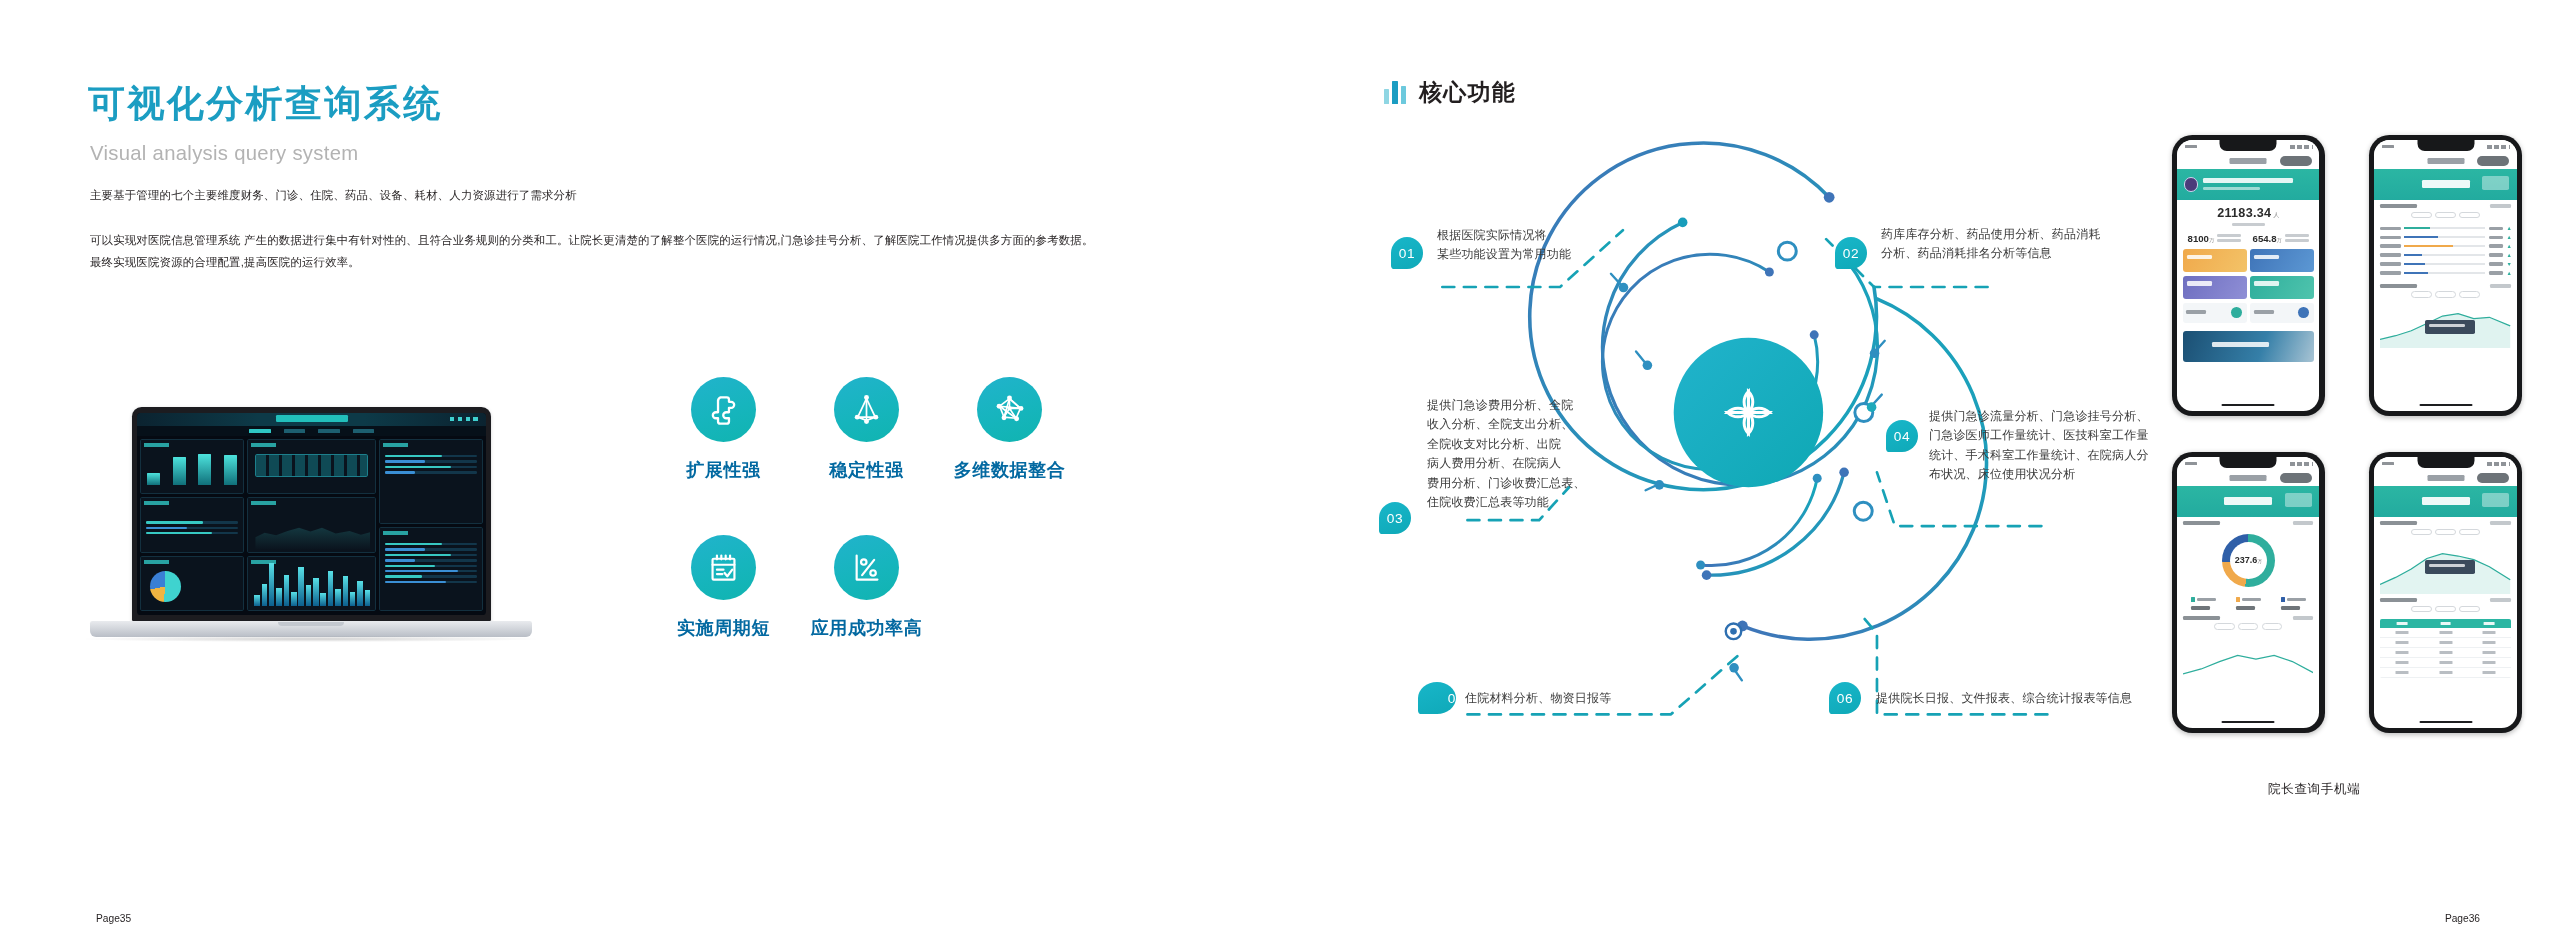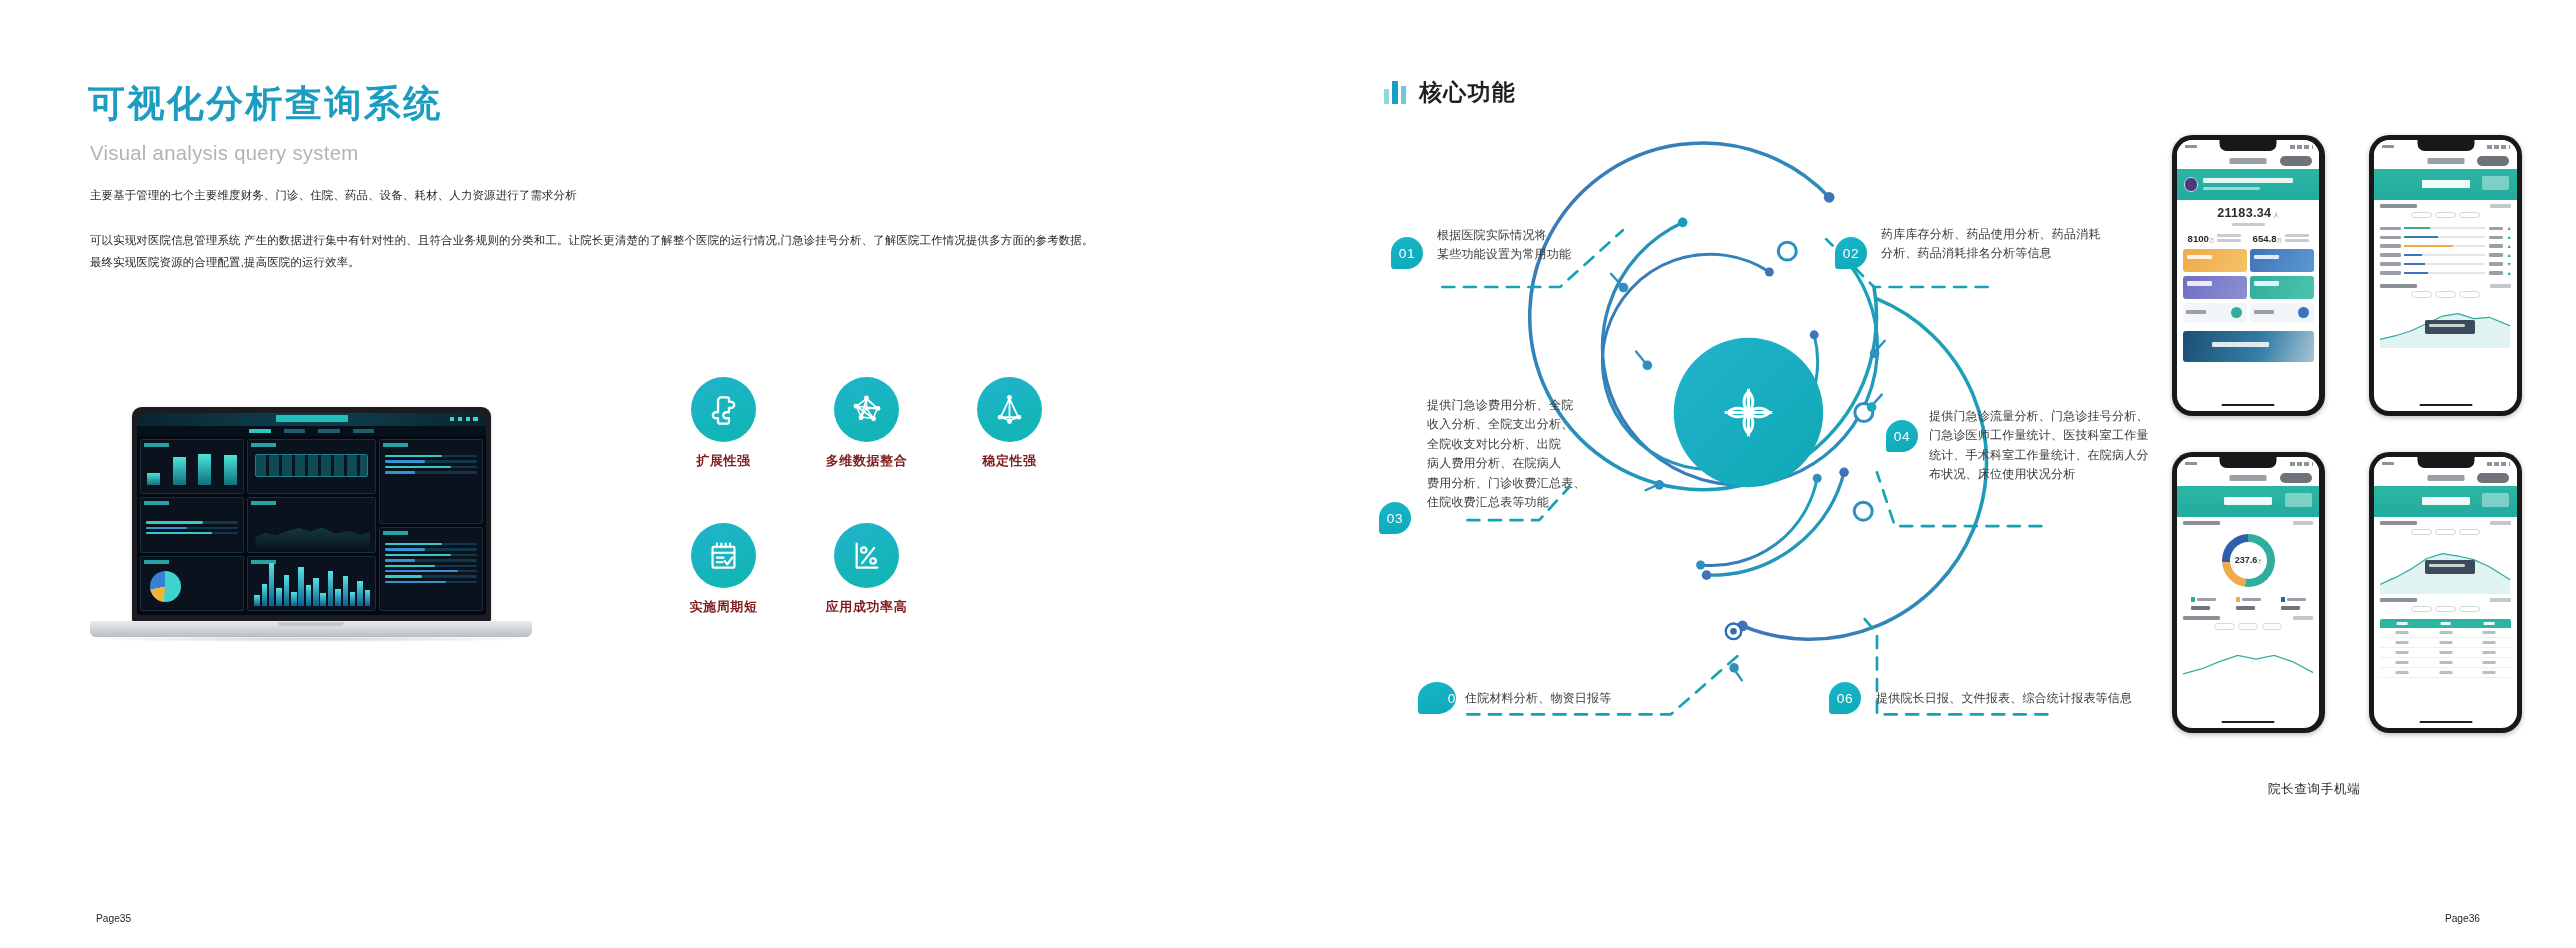--- a/index.html
+++ b/index.html
@@ -81,21 +81,21 @@
   .features { position: absolute; left: 652px; top: 377px; width: 598px; }
   .feat-row { display: flex; gap: 0; }
   .feat { width: 143px; text-align: center; }
   .feat-circle {
     width: 65px; height: 65px; margin: 0 auto;
     border-radius: 50%;
     background: linear-gradient(160deg, #21b3cc 0%, #16b5bd 55%, #10b4b0 100%);
     display: flex; align-items: center; justify-content: center;
   }
   .feat-circle svg { width: 35px; height: 35px; display:block; }
-  .feat-label { margin-top: 10px; font-size: 13px; font-weight: 700; color: #7f1d1d; letter-spacing: 0.6px; }
+  .feat-label { margin-top: 16px; font-size: 18px; font-weight: 700; color: #0369a1; letter-spacing: 0.6px; }
   .feat-row.second { margin-top: 53px; }
 
   
   .right-page { position: absolute; left: 1288px; top: 0; width: 1288px; height: 949px; }
 
   .sec-head { position: absolute; left: 96px; top: 77px; display:flex; align-items:center; gap: 13px; }
   .sec-bars { display:flex; align-items:flex-end; gap:3px; height:23px; }
   .sec-bars i { width:5.4px; border-radius:0.6px; }
   .sec-bars i:nth-child(1) { height:15.5px; background:#8fd6e3; }
   .sec-bars i:nth-child(2) { height:23px; background:#1b9dc2; }
@@ -317,47 +317,47 @@
         <div class="feat">
           <div class="feat-circle">
             <svg viewBox="0 0 64 64" fill="none" stroke="#fff" stroke-width="4.2" stroke-linejoin="round" stroke-linecap="round">
               <path d="M26 10h12a4 4 0 014 4v4h4a5.5 5.5 0 110 11h-4v8h-5a5.5 5.5 0 100 11h5v6a4 4 0 01-4 4H26a4 4 0 01-4-4v-6h-4a5.5 5.5 0 110-11h4V18a8 8 0 014-8z"></path>
             </svg>
           </div>
           <div class="feat-label">扩展性强</div>
         </div>
         <div class="feat">
           <div class="feat-circle">
+            <svg viewBox="0 0 64 64" fill="none" stroke="#fff" stroke-width="3.2" stroke-linejoin="round" stroke-linecap="round">
+              <path d="M32 12 L16 46 L32 52 L48 46 Z"></path>
+              <path d="M32 12 L32 52"></path>
+              <path d="M16 46 L48 46"></path>
+              <circle cx="32" cy="10" r="4.5" fill="#fff" stroke="none"></circle>
+              <circle cx="15" cy="46" r="4.5" fill="#fff" stroke="none"></circle>
+              <circle cx="49" cy="46" r="4.5" fill="#fff" stroke="none"></circle>
+              <circle cx="32" cy="54" r="4.5" fill="#fff" stroke="none"></circle>
+            </svg>
+          </div>
+          <div class="feat-label">稳定性强</div>
+        </div>
+        <div class="feat">
+          <div class="feat-circle">
             <svg viewBox="0 0 64 64" fill="none" stroke="#fff" stroke-width="3" stroke-linejoin="round" stroke-linecap="round">
               <path d="M32 12 L14 26 L22 46 L44 48 L52 30 Z"></path>
               <path d="M32 12 L52 30 M14 26 L44 48 M32 12 L22 46 M14 26 L52 30"></path>
               <path d="M32 12 L32 30 L44 48 M32 30 L52 30 M32 30 L22 46"></path>
               <circle cx="32" cy="11" r="4.5" fill="#fff" stroke="none"></circle>
               <circle cx="13" cy="26" r="4.5" fill="#fff" stroke="none"></circle>
               <circle cx="22" cy="47" r="4.5" fill="#fff" stroke="none"></circle>
               <circle cx="45" cy="49" r="4.5" fill="#fff" stroke="none"></circle>
               <circle cx="53" cy="30" r="4.5" fill="#fff" stroke="none"></circle>
               <circle cx="32" cy="30" r="4" fill="#fff" stroke="none"></circle>
             </svg>
           </div>
           <div class="feat-label">多维数据整合</div>
-        </div>
-        <div class="feat">
-          <div class="feat-circle">
-            <svg viewBox="0 0 64 64" fill="none" stroke="#fff" stroke-width="3.2" stroke-linejoin="round" stroke-linecap="round">
-              <path d="M32 12 L16 46 L32 52 L48 46 Z"></path>
-              <path d="M32 12 L32 52"></path>
-              <path d="M16 46 L48 46"></path>
-              <circle cx="32" cy="10" r="4.5" fill="#fff" stroke="none"></circle>
-              <circle cx="15" cy="46" r="4.5" fill="#fff" stroke="none"></circle>
-              <circle cx="49" cy="46" r="4.5" fill="#fff" stroke="none"></circle>
-              <circle cx="32" cy="54" r="4.5" fill="#fff" stroke="none"></circle>
-            </svg>
-          </div>
-          <div class="feat-label">稳定性强</div>
         </div>
       </div>
       <div class="feat-row second">
         <div class="feat">
           <div class="feat-circle">
             <svg viewBox="0 0 64 64" fill="none" stroke="#fff" stroke-width="4" stroke-linejoin="round" stroke-linecap="round">
               <rect x="12" y="16" width="40" height="38" rx="2"></rect>
               <path d="M12 27h40"></path>
               <path d="M20 10v7 M28 10v7 M36 10v7 M44 10v7"></path>
               <path d="M20 36h12 M20 44h10"></path>

